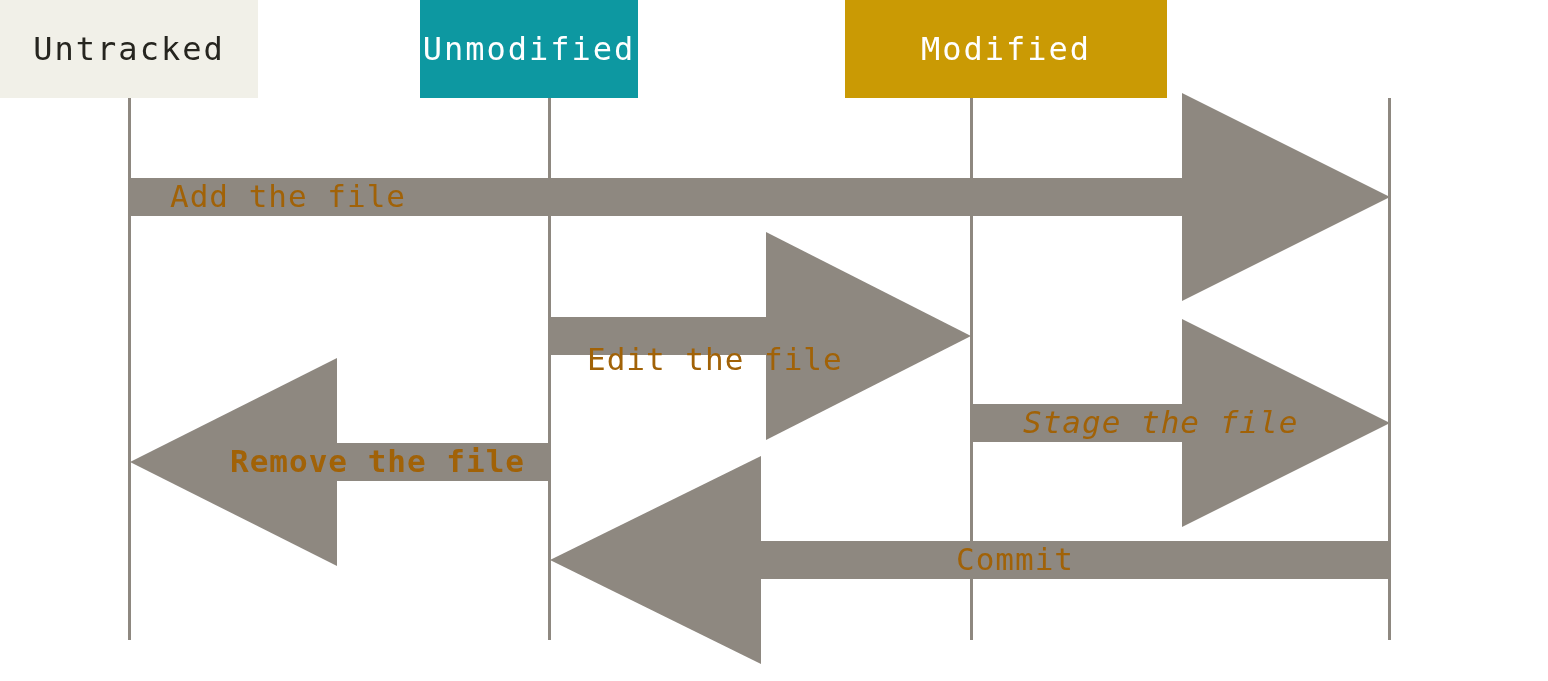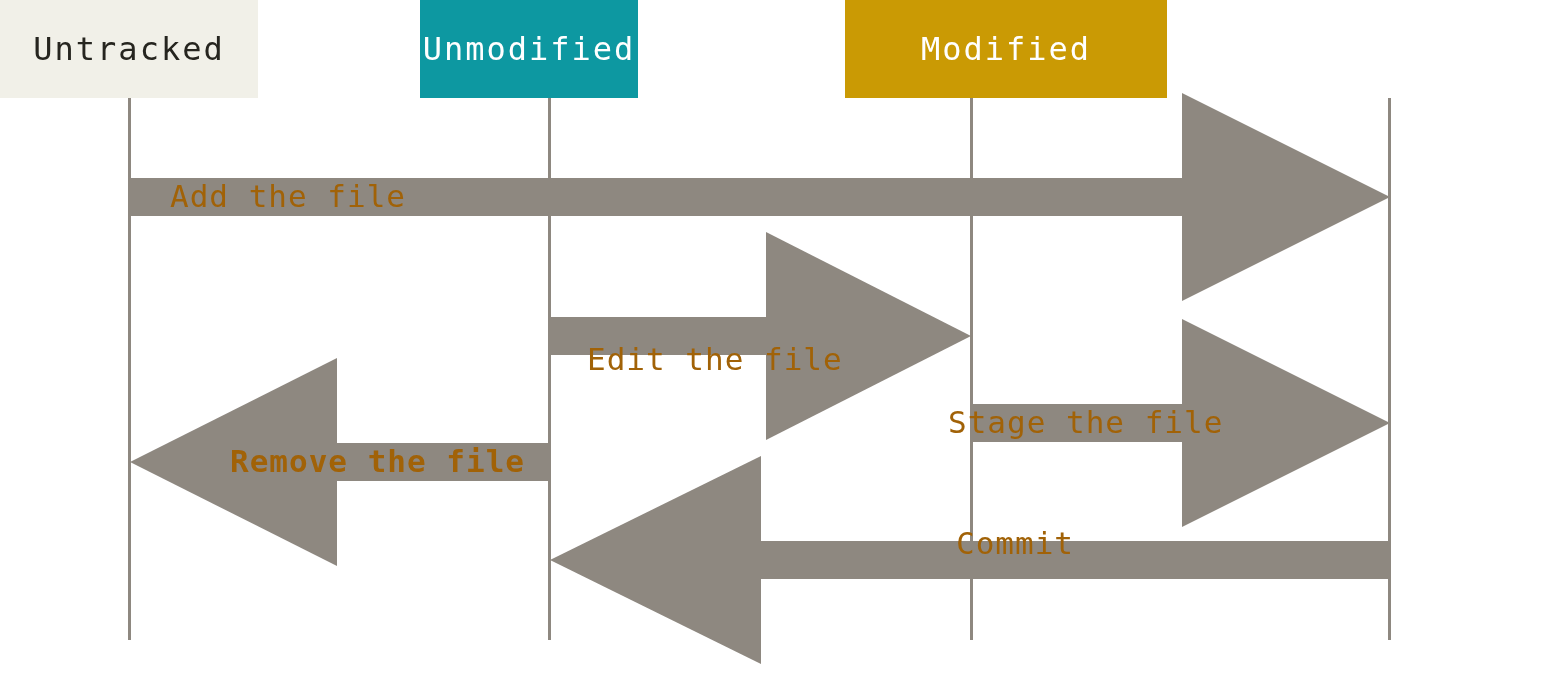--- a/index.html
+++ b/index.html
@@ -65,28 +65,28 @@
 
   <div>
     <div class="shaft" style="left:550px;top:317px;width:216px;"></div>
     <div class="head right" style="left:766px;top:232px;border-left-width:205px;border-top-width:104px;border-bottom-width:104px;"></div>
     <span class="alabel" style="left:587px;top:348px;margin-top:12px;">Edit the file</span>
   </div>
 
   <div>
     <div class="shaft" style="left:971px;top:404px;width:211px;"></div>
     <div class="head right" style="left:1182px;top:319px;border-left-width:208px;border-top-width:104px;border-bottom-width:104px;"></div>
-    <span class="alabel" style="left:948px;top:423px;">Stage the file</span>
+    <span class="alabel" style="left:1023px;top:423px;font-style:italic;">Stage the file</span>
   </div>
 
   <div>
     <div class="shaft" style="left:337px;top:443px;width:213px;"></div>
     <div class="head left" style="left:130px;top:358px;border-right-width:207px;border-top-width:104px;border-bottom-width:104px;"></div>
     <span class="alabel" style="left:230px;top:462px;font-weight:bold;">Remove the file</span>
   </div>
 
   <div>
     <div class="shaft" style="left:761px;top:541px;width:629px;"></div>
     <div class="head left" style="left:550px;top:456px;border-right-width:211px;border-top-width:104px;border-bottom-width:104px;"></div>
-    <span class="alabel" style="left:956px;top:544px;">Commit</span>
+    <span class="alabel" style="left:956px;top:560px;">Commit</span>
   </div>
 
 </div>
 
 </body></html>

